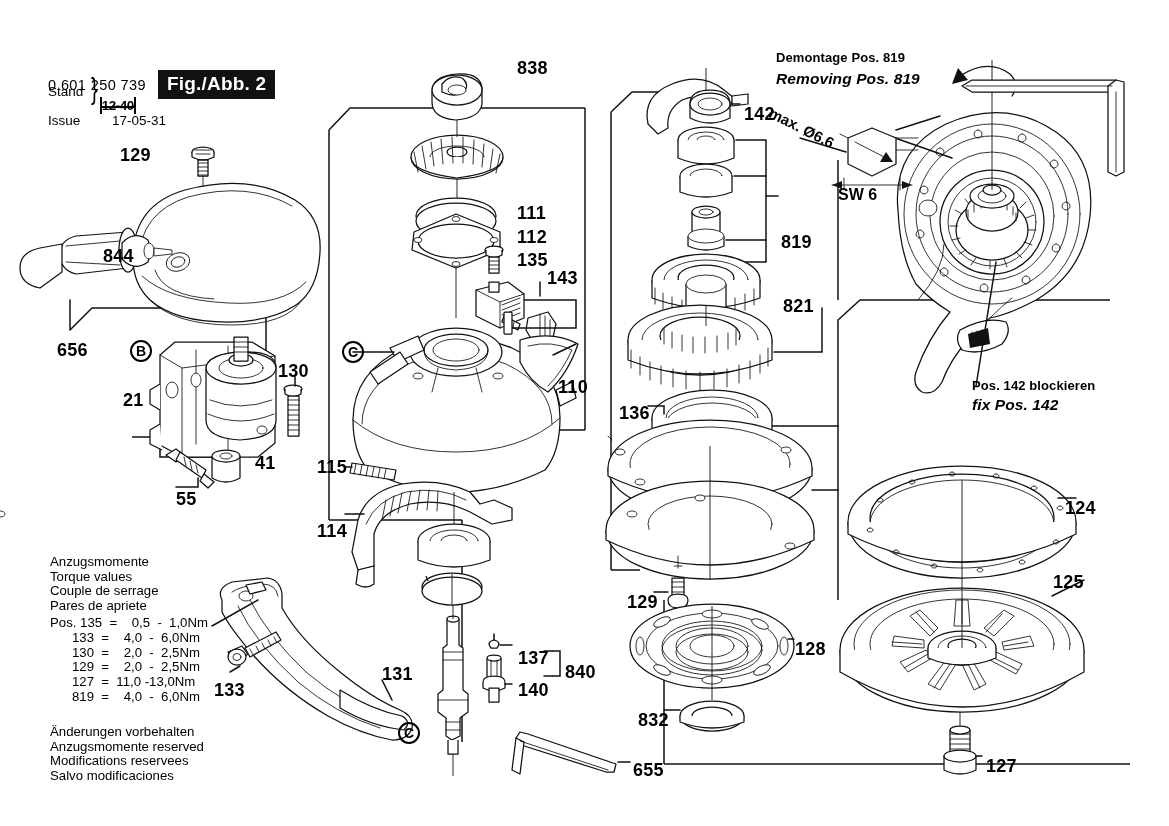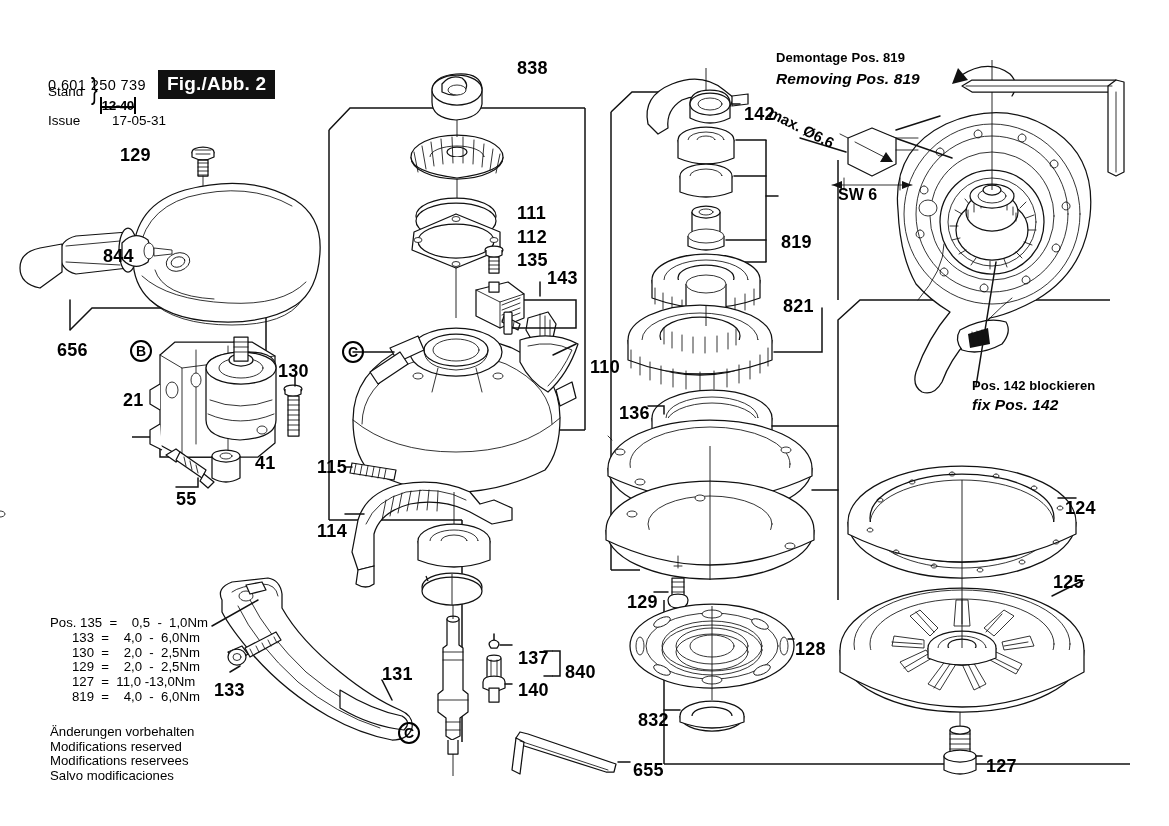--- a/index.html
+++ b/index.html
@@ -678,30 +678,36 @@
     </div>
     <div class="stand-row">
       <span class="stand-lbl">Issue</span>
       <span style="width:22px;display:inline-block;"></span>
       <span>17-05-31</span>
     </div>
   </div>
 
   <div class="abs figtag" style="left:158px;top:70px;">Fig./Abb. 2</div>
 
+  <div class="abs note-block" style="left:50px;top:555px;">
+    <span class="row">Anzugsmomente</span>
+    <span class="row">Torque values</span>
+    <span class="row">Couple de serrage</span>
+    <span class="row">Pares de apriete</span>
+  </div>
   <div class="abs torque" style="left:50px;top:616px;">Pos. 135  =    0,5  -  1,0Nm
       133  =    4,0  -  6,0Nm
       130  =    2,0  -  2,5Nm
       129  =    2,0  -  2,5Nm
       127  =  11,0 -13,0Nm
       819  =    4,0  -  6,0Nm</div>
 
   <div class="abs note-block" style="left:50px;top:725px;">
     <span class="row">Änderungen vorbehalten</span>
-    <span class="row">Modifications reserved</span>
+    <span class="row">Anzugsmomente reserved</span>
     <span class="row">Modifications reservees</span>
     <span class="row">Salvo modificaciones</span>
   </div>
 
   <div class="abs hdr-bold" style="left:776px;top:50px;">Demontage Pos. 819</div>
   <div class="abs hdr-ital" style="left:776px;top:70px;">Removing Pos. 819</div>
   <div class="abs rot-note" style="left:774px;top:104px;transform:rotate(27deg);">max. Ø6.6</div>
   <div class="abs sw-lbl" style="left:838px;top:186px;">SW 6</div>
   <div class="abs hdr-bold" style="left:972px;top:378px;">Pos. 142 blockieren</div>
   <div class="abs hdr-ital" style="left:972px;top:396px;">fix Pos. 142</div>
@@ -712,21 +718,21 @@
       <div class="abs callout" style="left: 57px; top: 340px;">656</div>
       <div class="abs callout" style="left: 123px; top: 390px;">21</div>
       <div class="abs callout" style="left: 278px; top: 361px;">130</div>
       <div class="abs callout" style="left: 255px; top: 453px;">41</div>
       <div class="abs callout" style="left: 176px; top: 489px;">55</div>
       <div class="abs callout" style="left: 517px; top: 58px;">838</div>
       <div class="abs callout" style="left: 517px; top: 203px;">111</div>
       <div class="abs callout" style="left: 517px; top: 227px;">112</div>
       <div class="abs callout" style="left: 517px; top: 250px;">135</div>
       <div class="abs callout" style="left: 547px; top: 268px;">143</div>
-      <div class="abs callout" style="left: 558px; top: 357px; margin-left: 32px;">110</div>
+      <div class="abs callout" style="left: 558px; top: 377px;">110</div>
       <div class="abs callout" style="left: 317px; top: 457px;">115</div>
       <div class="abs callout" style="left: 317px; top: 511px; margin-top: 10px;">114</div>
       <div class="abs callout" style="left: 382px; top: 664px;">131</div>
       <div class="abs callout" style="left: 214px; top: 680px;">133</div>
       <div class="abs callout" style="left: 518px; top: 648px;">137</div>
       <div class="abs callout" style="left: 518px; top: 680px;">140</div>
       <div class="abs callout" style="left: 565px; top: 662px;">840</div>
       <div class="abs callout" style="left: 633px; top: 760px;">655</div>
       <div class="abs callout" style="left: 744px; top: 104px;">142</div>
       <div class="abs callout" style="left: 781px; top: 196px; margin-top: 36px;">819</div>

